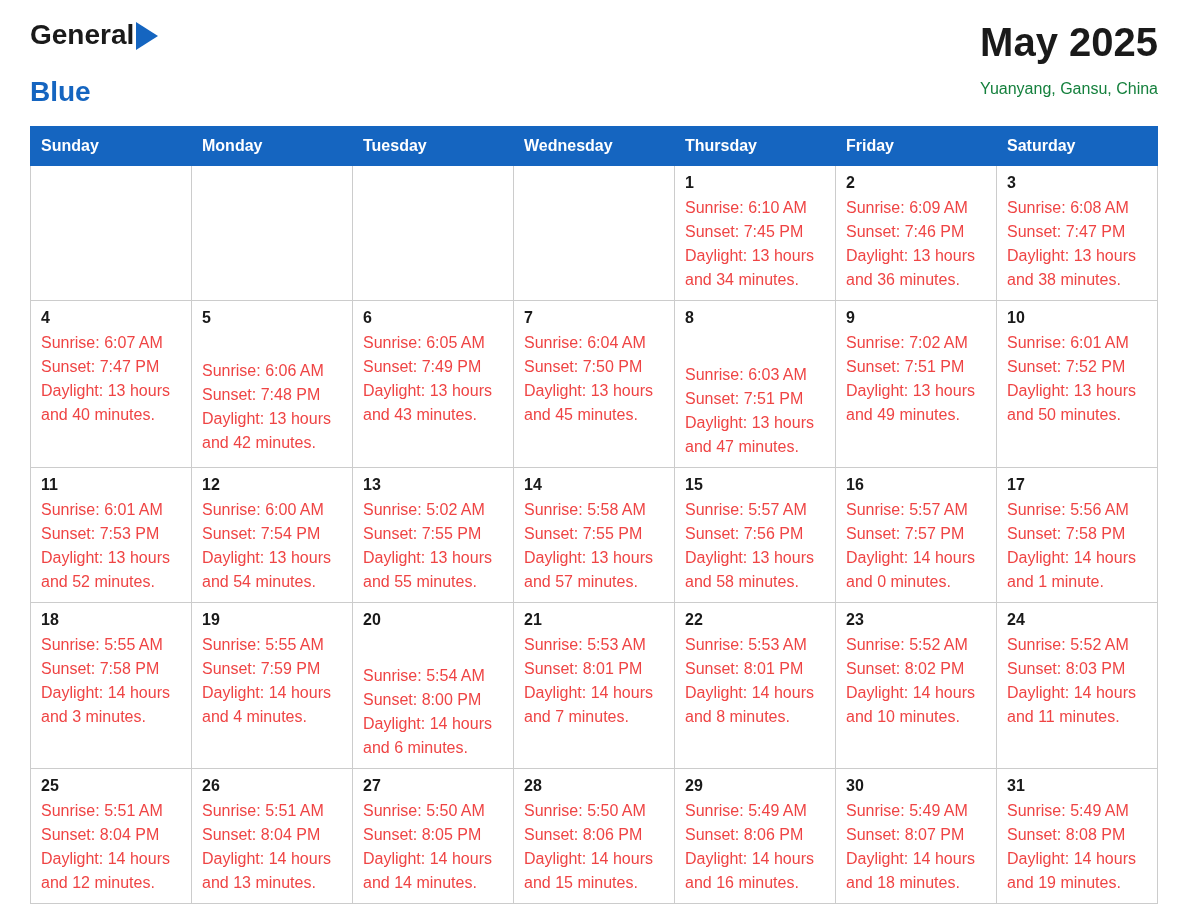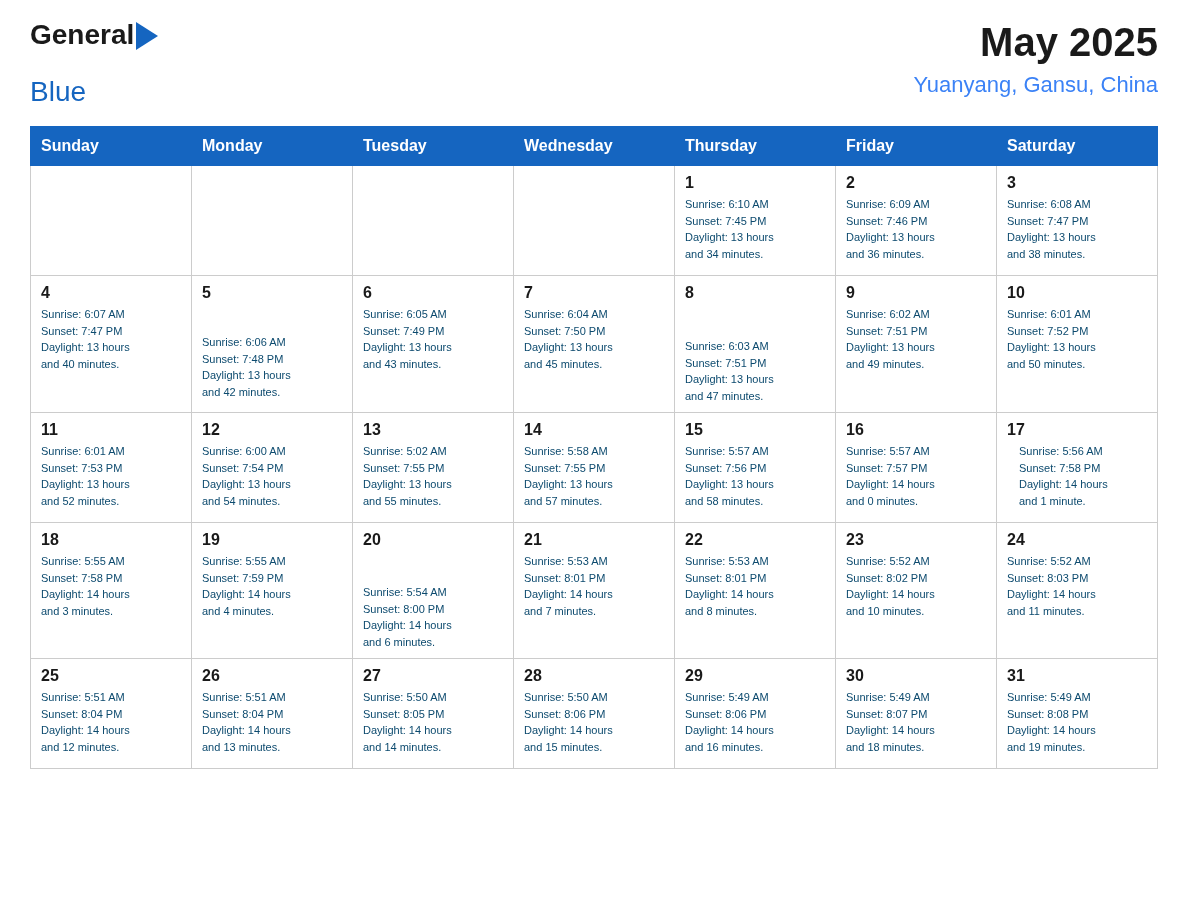--- a/index.html
+++ b/index.html
@@ -31,37 +31,37 @@
       flex-direction: column;
       line-height: 1;
       gap: 32px;
     }
     .logo-line1 {
       display: flex;
       align-items: center;
     }
     .logo-line2 {
       font-size: 28px;
-      font-weight: normal;
+      font-weight: bold;
       color: #1565c0;
       margin-top: -4px;
     }
     .title-section {
       text-align: right;
     }
     .main-title {
       font-size: 40px;
       font-weight: bold;
       color: #1a1a1a;
       line-height: 1.1;
     }
     .subtitle {
-      font-size: 22px;
-      color: #3b82f6;
-      margin-top: 8px;
+      font-size: 16px;
+      color: #15803d;
+      margin-top: 16px;
     }
     .calendar {
       width: 100%;
       border-collapse: collapse;
     }
     .calendar thead tr {
       background-color: #1565c0;
       border-radius: 16px;
     }
     .calendar thead th {
@@ -85,22 +85,22 @@
       height: 110px;
     }
     .day-number {
       font-size: 16px;
       font-weight: bold;
       color: #1a1a1a;
       display: block;
       margin-bottom: 4px;
     }
     .day-info {
-      font-size: 11px;
-      color: #0c4a6e;
+      font-size: 16px;
+      color: #ef4444;
       line-height: 1.5;
     }
     .empty-cell {
       background: #fff;
     }
   </style>
 </head>
 <body>
 
 <div class="header">
@@ -192,21 +192,21 @@
         </td>
         <td>
           <span class="day-number">8</span>
           <div class="day-info" style="white-space: pre-line; margin-top: 36px;">Sunrise: 6:03 AM
 Sunset: 7:51 PM
 Daylight: 13 hours
 and 47 minutes.</div>
         </td>
         <td>
           <span class="day-number">9</span>
-          <div class="day-info" style="white-space: pre-line;">Sunrise: 6:02 AM
+          <div class="day-info" style="white-space: pre-line;">Sunrise: 7:02 AM
 Sunset: 7:51 PM
 Daylight: 13 hours
 and 49 minutes.</div>
         </td>
         <td>
           <span class="day-number">10</span>
           <div class="day-info" style="white-space: pre-line;">Sunrise: 6:01 AM
 Sunset: 7:52 PM
 Daylight: 13 hours
 and 50 minutes.</div>
@@ -250,21 +250,21 @@
         </td>
         <td>
           <span class="day-number">16</span>
           <div class="day-info" style="white-space: pre-line;">Sunrise: 5:57 AM
 Sunset: 7:57 PM
 Daylight: 14 hours
 and 0 minutes.</div>
         </td>
         <td>
           <span class="day-number">17</span>
-          <div class="day-info" style="white-space: pre-line; margin-left: 12px;">Sunrise: 5:56 AM
+          <div class="day-info" style="white-space: pre-line;">Sunrise: 5:56 AM
 Sunset: 7:58 PM
 Daylight: 14 hours
 and 1 minute.</div>
         </td>
       </tr>
       <tr>
         <td>
           <span class="day-number">18</span>
           <div class="day-info" style="white-space: pre-line;">Sunrise: 5:55 AM
 Sunset: 7:58 PM

